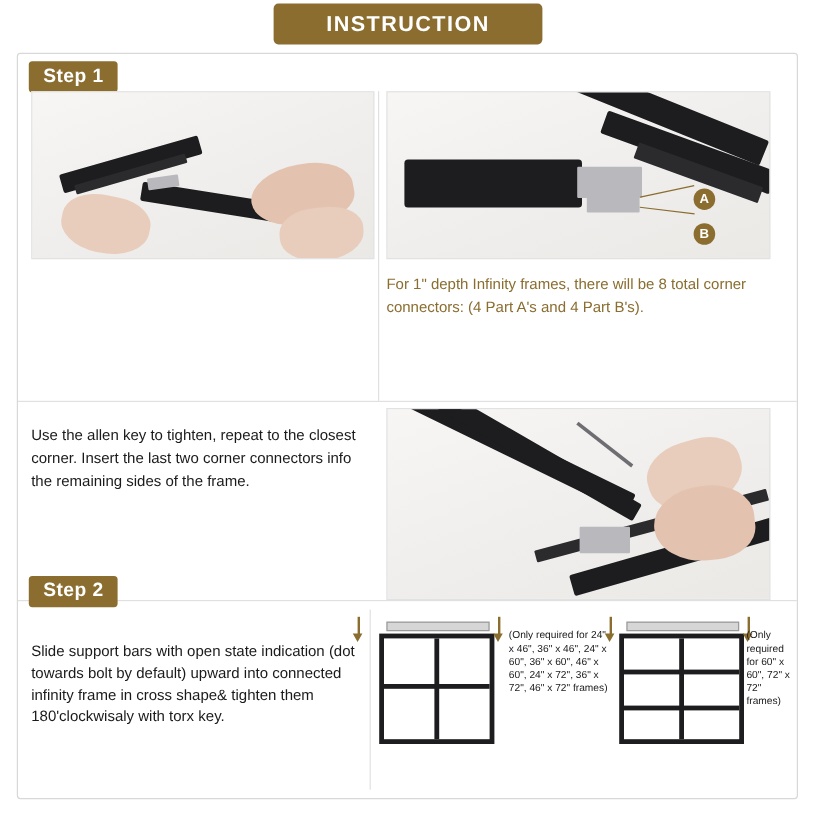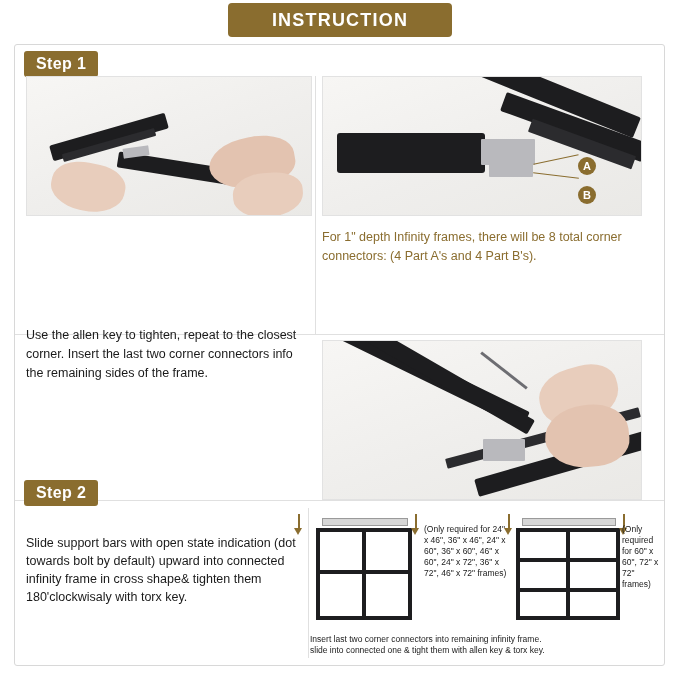--- a/index.html
+++ b/index.html
@@ -245,21 +245,21 @@
   <div class="txt" style="left:26px; top:228px; width:284px;">
   </div>
 
   <div class="txt brown" style="left:322px; top:228px; width:320px;">
     <p>For 1" depth Infinity frames, there will be 8 total corner connectors: (4 Part A's and 4 Part B's).</p>
   </div>
 
   <div class="divider" style="left:15px; top:334px; width:649px;"></div>
   <div class="vdivider" style="left:315px; top:76px; height:258px;"></div>
 
-  <div class="txt" style="left:26px; top:326px; width:284px;">
+  <div class="txt" style="left:26px; top:354px; width:284px;">
     <p>Use the allen key to tighten, repeat to the closest corner. Insert the last two corner connectors info the remaining sides of the frame.</p>
   </div>
 
   <div class="photo" style="left:322px; top:340px; width:320px; height:160px;">
     <div class="bg"></div>
     <div class="bar-black" style="left:-6px; top:22px; width:220px; height:18px; transform:rotate(26deg);"></div>
     <div class="bar-black" style="left:12px; top:26px; width:210px; height:16px; transform:rotate(30deg);"></div>
     <div class="bar-black" style="left:150px; top:112px; width:190px; height:18px; transform:rotate(-16deg);"></div>
     <div class="bar-dark" style="left:120px; top:92px; width:200px; height:10px; transform:rotate(-15deg);"></div>
     <div class="metal" style="left:160px; top:98px; width:42px; height:22px;"></div>
@@ -300,16 +300,14 @@
     <div class="frame-bar-v" style="left:50px; top:18px; height:84px;"></div>
     <div class="screw-cap" style="left:6px; top:4px; width:92px;"></div>
   </div>
   <div class="arrow-stem" style="left:508px; top:514px; height:16px;"></div>
   <div class="arrow-down" style="left:504px; top:528px;"></div>
   <div class="arrow-stem" style="left:623px; top:514px; height:16px;"></div>
   <div class="arrow-down" style="left:619px; top:528px;"></div>
 
   <div class="note" style="left:622px; top:524px; width:42px;">(Only required for 60" x 60", 72" x 72" frames)</div>
 
-  <div class="caption" style="left:310px; top:634px; width:350px; text-align:left;">Insert last two corner connectors into remaining infinity frame.</div>
-  <div class="caption" style="left:310px; top:645px; width:350px; text-align:left;">slide into connected one &amp; tight them with allen key &amp; torx key.</div>
 
 </div>
 
 </body></html>

